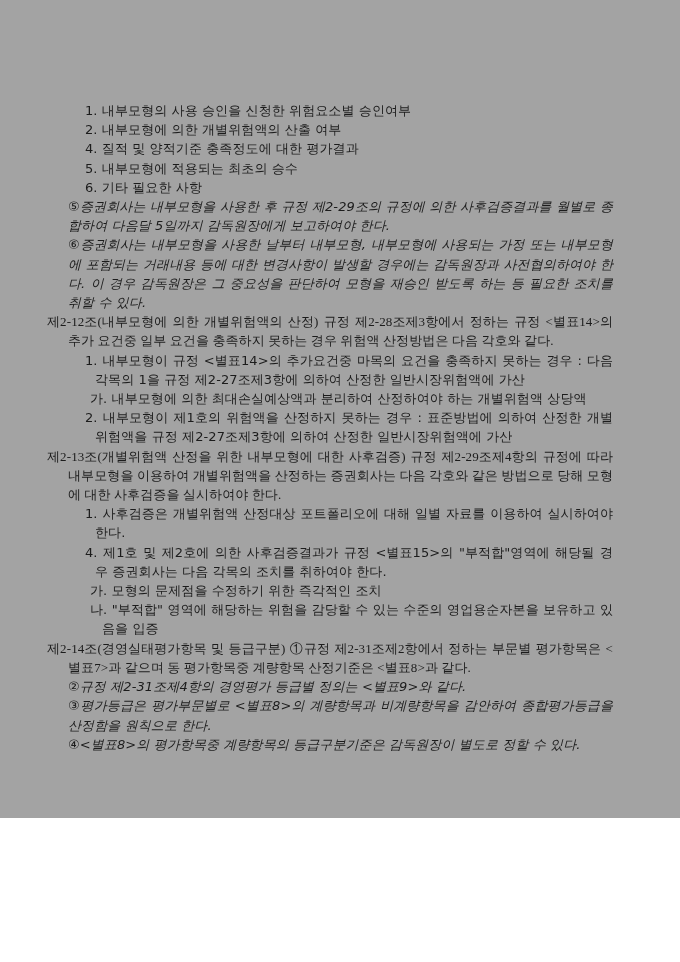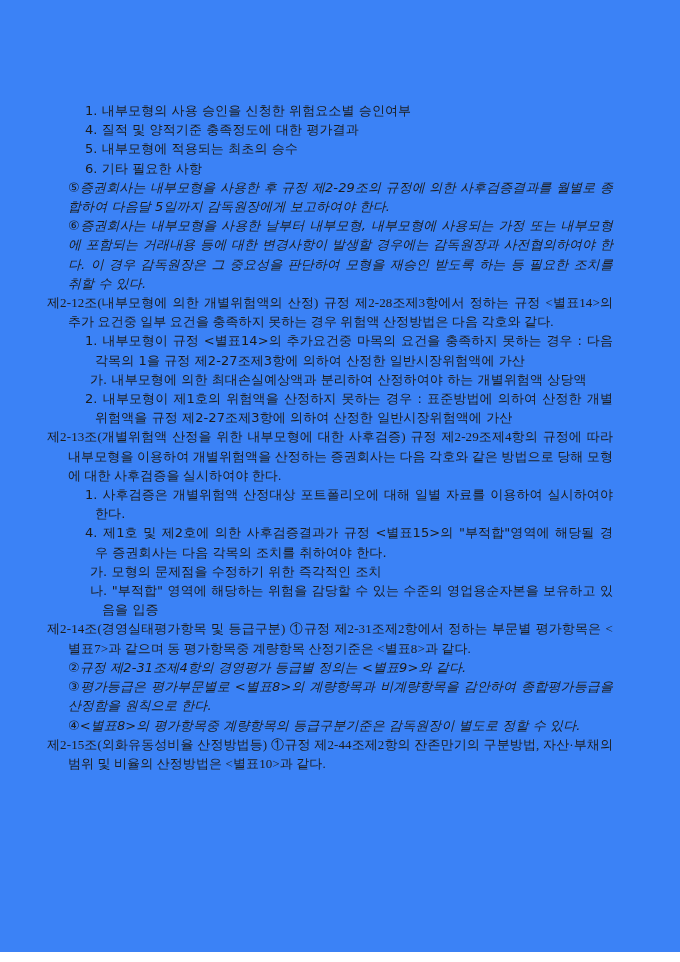--- a/index.html
+++ b/index.html
@@ -3,22 +3,22 @@
 <meta charset="utf-8">
 <style>
   html, body {
     margin: 0;
     padding: 0;
     background: #ffffff;
   }
   .page {
     position: relative;
     width: 680px;
-    height: 952px;
-    background: #3b82f6;
+    height: 818px;
+    background: #a3a3a3;
     overflow: hidden;
     font-family: "DejaVu Sans", sans-serif;
   }
   .content {
     position: absolute;
     left: 47px;
     top: 101px;
     width: 566px;
     font-size: 13px;
     line-height: 19.2px;
@@ -54,33 +54,33 @@
     padding-left: 55px;
     text-indent: -12px;
   }
 </style>
 </head>
 <body>
 
 <div class="page">
   <div class="content">
     <p class="item1">1. 내부모형의 사용 승인을 신청한 위험요소별 승인여부</p>
+    <p class="item1">2. 내부모형에 의한 개별위험액의 산출 여부</p>
     <p class="item1">4. 질적 및 양적기준 충족정도에 대한 평가결과</p>
     <p class="item1">5. 내부모형에 적용되는 최초의 승수</p>
     <p class="item1">6. 기타 필요한 사항</p>
     <p class="circ">⑤증권회사는 내부모형을 사용한 후 규정 제2-29조의 규정에 의한 사후검증결과를 월별로 종합하여 다음달 5일까지 감독원장에게 보고하여야 한다.</p>
     <p class="circ">⑥증권회사는 내부모형을 사용한 날부터 내부모형, 내부모형에 사용되는 가정 또는 내부모형에 포함되는 거래내용 등에 대한 변경사항이 발생할 경우에는 감독원장과 사전협의하여야 한다. 이 경우 감독원장은 그 중요성을 판단하여 모형을 재승인 받도록 하는 등 필요한 조치를 취할 수 있다.</p>
     <p class="article">제2-12조(내부모형에 의한 개별위험액의 산정) 규정 제2-28조제3항에서 정하는 규정 &lt;별표14&gt;의 추가 요건중 일부 요건을 충족하지 못하는 경우 위험액 산정방법은 다음 각호와 같다.</p>
     <p class="item1">1. 내부모형이 규정 &lt;별표14&gt;의 추가요건중 마목의 요건을 충족하지 못하는 경우 : 다음 각목의 1을 규정 제2-27조제3항에 의하여 산정한 일반시장위험액에 가산</p>
     <p class="item2">가. 내부모형에 의한 최대손실예상액과 분리하여 산정하여야 하는 개별위험액 상당액</p>
     <p class="item1">2. 내부모형이 제1호의 위험액을 산정하지 못하는 경우 : 표준방법에 의하여 산정한 개별위험액을 규정 제2-27조제3항에 의하여 산정한 일반시장위험액에 가산</p>
     <p class="article">제2-13조(개별위험액 산정을 위한 내부모형에 대한 사후검증) 규정 제2-29조제4항의 규정에 따라 내부모형을 이용하여 개별위험액을 산정하는 증권회사는 다음 각호와 같은 방법으로 당해 모형에 대한 사후검증을 실시하여야 한다.</p>
     <p class="item1">1. 사후검증은 개별위험액 산정대상 포트폴리오에 대해 일별 자료를 이용하여 실시하여야 한다.</p>
     <p class="item1">4. 제1호 및 제2호에 의한 사후검증결과가 규정 &lt;별표15&gt;의 "부적합"영역에 해당될 경우 증권회사는 다음 각목의 조치를 취하여야 한다.</p>
     <p class="item2">가. 모형의 문제점을 수정하기 위한 즉각적인 조치</p>
     <p class="item2">나. "부적합" 영역에 해당하는 위험을 감당할 수 있는 수준의 영업용순자본을 보유하고 있음을 입증</p>
     <p class="article">제2-14조(경영실태평가항목 및 등급구분) ①규정 제2-31조제2항에서 정하는 부문별 평가항목은 &lt;별표7&gt;과 같으며 동 평가항목중 계량항목 산정기준은 &lt;별표8&gt;과 같다.</p>
     <p class="circ">②규정 제2-31조제4항의 경영평가 등급별 정의는 &lt;별표9&gt;와 같다.</p>
     <p class="circ">③평가등급은 평가부문별로 &lt;별표8&gt;의 계량항목과 비계량항목을 감안하여 종합평가등급을 산정함을 원칙으로 한다.</p>
     <p class="circ">④&lt;별표8&gt;의 평가항목중 계량항목의 등급구분기준은 감독원장이 별도로 정할 수 있다.</p>
-    <p class="article">제2-15조(외화유동성비율 산정방법등) ①규정 제2-44조제2항의 잔존만기의 구분방법, 자산·부채의 범위 및 비율의 산정방법은 &lt;별표10&gt;과 같다.</p>
   </div>
 </div>
 
 </body></html>

